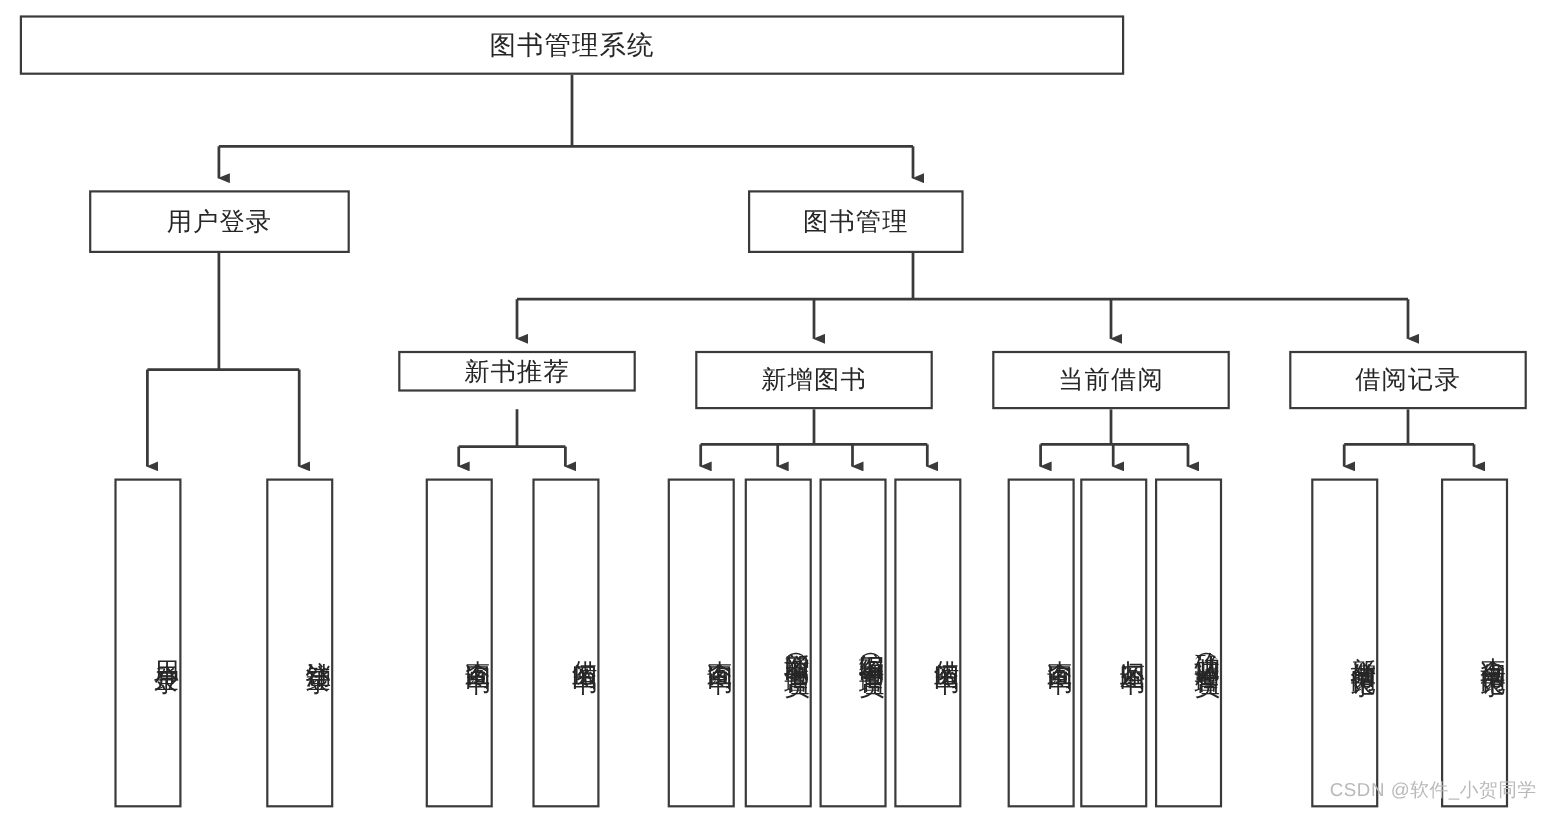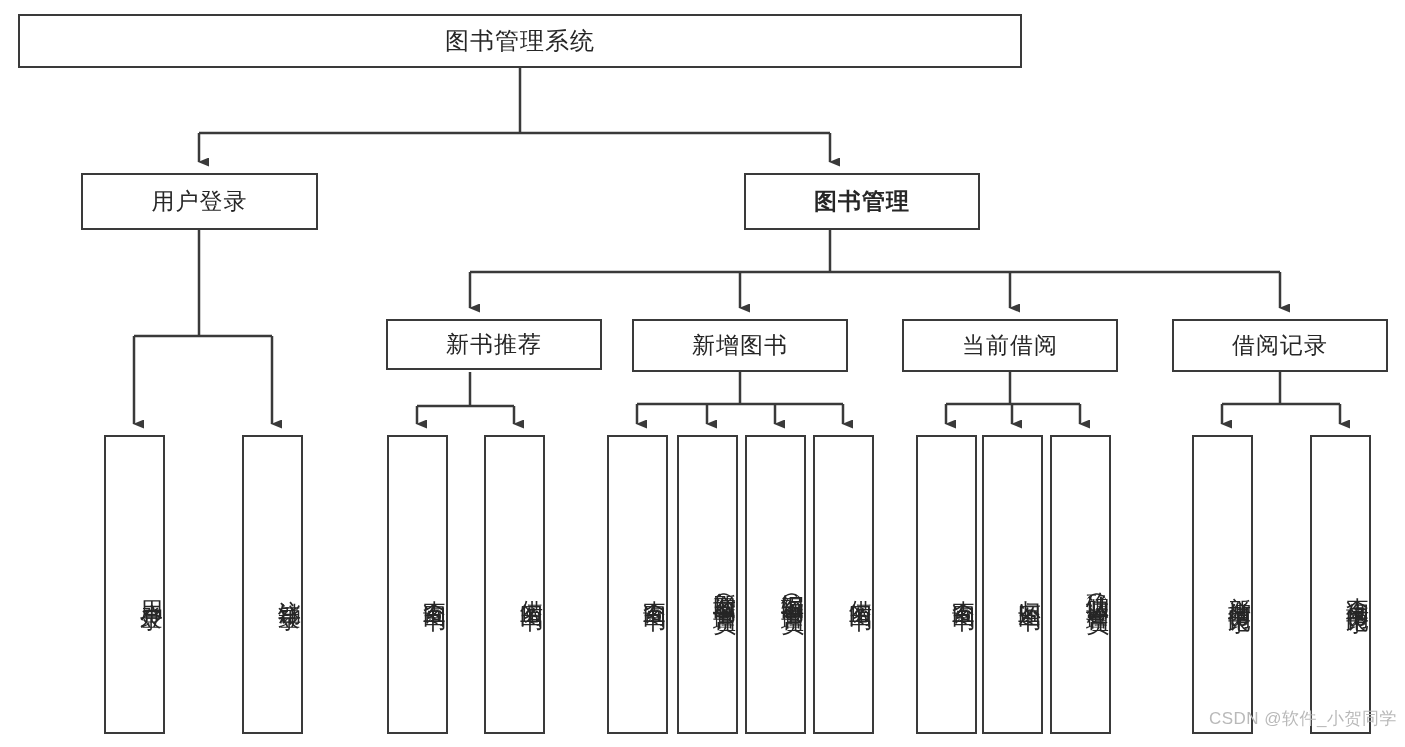--- a/index.html
+++ b/index.html
@@ -117,25 +117,25 @@
     </g>
   </svg>
 
   <div class="node horiz root" style="left:18px; top:14px; width:1004px; height:54px;">
     <span>图书管理系统</span>
   </div>
 
   <div class="node horiz" style="left:81px; top:173px; width:237px; height:57px;">
     <span>用户登录</span>
   </div>
-  <div class="node horiz" style="left:744px; top:173px; width:236px; height:57px;font-weight:bold;">
+  <div class="node horiz" style="left:680px; top:173px; width:196px; height:57px;">
     <span>图书管理</span>
   </div>
 
-  <div class="node horiz" style="left:362px; top:319px; width:216px; height:51px;margin-left:24px;">
+  <div class="node horiz" style="left:362px; top:319px; width:216px; height:37px;">
     <span>新书推荐</span>
   </div>
   <div class="node horiz" style="left:632px; top:319px; width:216px; height:53px;">
     <span>新增图书</span>
   </div>
   <div class="node horiz" style="left:902px; top:319px; width:216px; height:53px;">
     <span>当前借阅</span>
   </div>
   <div class="node horiz" style="left:1172px; top:319px; width:216px; height:53px;">
     <span>借阅记录</span>

